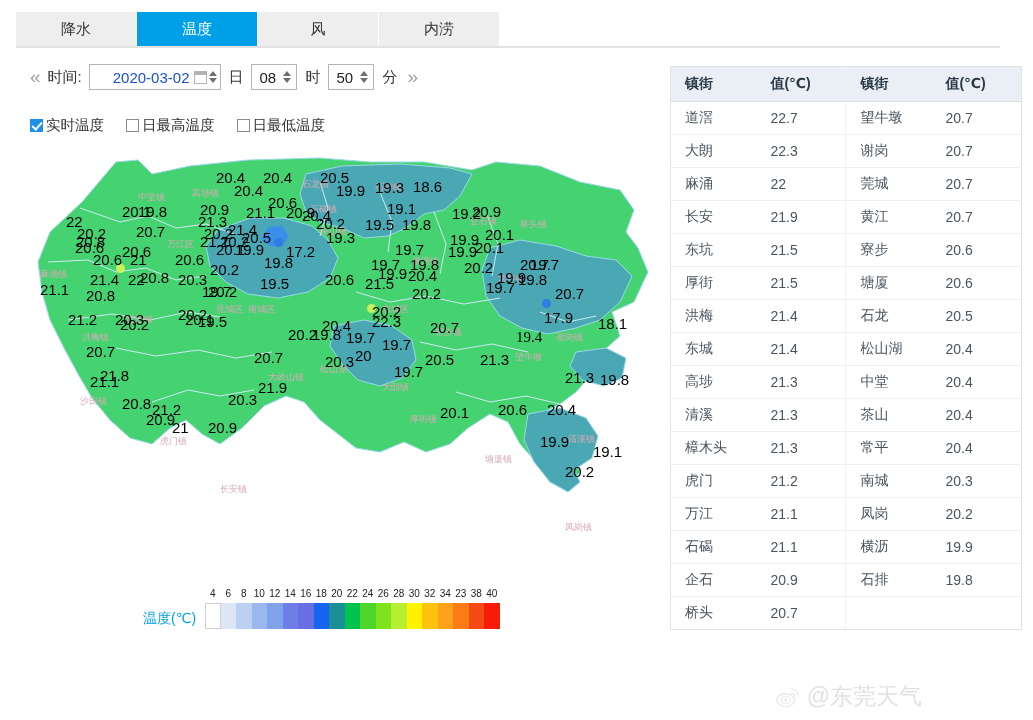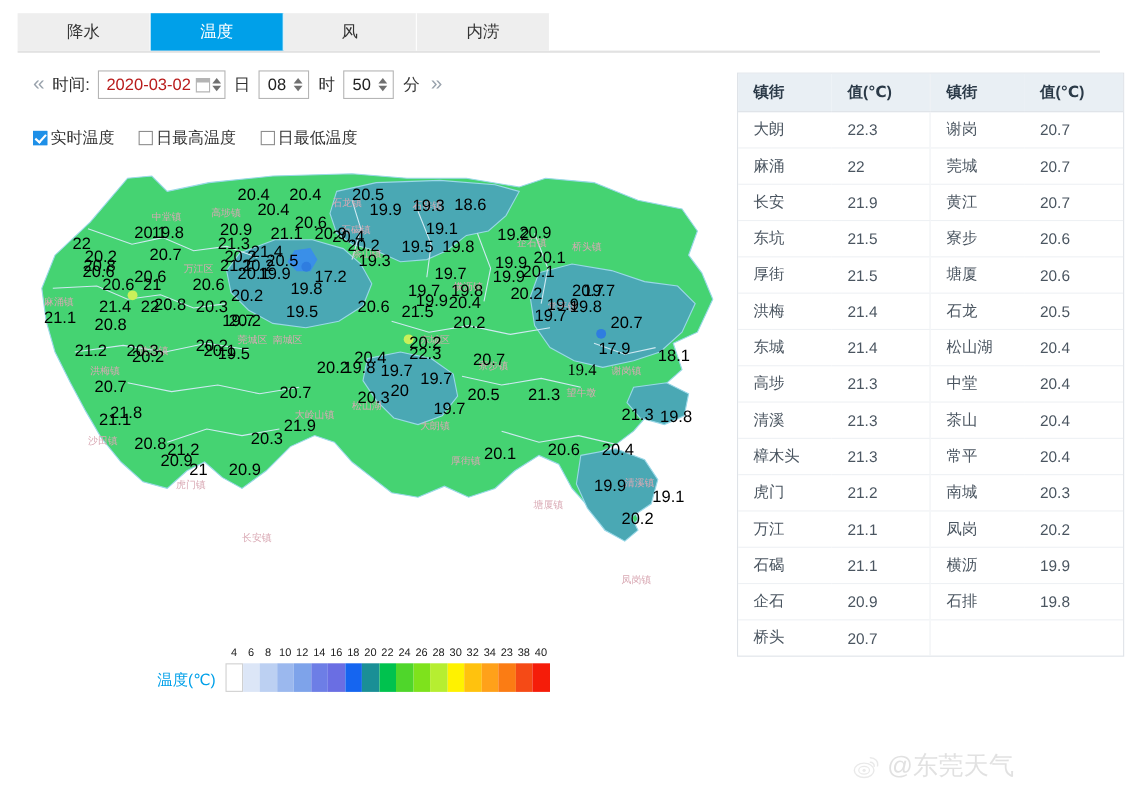--- a/index.html
+++ b/index.html
@@ -35,22 +35,22 @@
   #timerow {
     position: absolute; left: 24px; top: 62px;
     height: 30px; display: flex; align-items: center;
     font-size: 15px; color: #333;
   }
   .chev { color:#9aa3ad; font-size:19px; padding:0 6px; cursor:pointer; letter-spacing:-3px; }
   .lbl { color:#333; padding:0 4px; }
   .datebox {
     display:flex; align-items:center;
     border:1px solid #b5b5b5; background:#fff;
-    height:26px; padding:0 3px 0 7px; margin:17px 3px;
-    font-size:15px; color:#b91c1c;
+    height:26px; padding:0 3px 0 23px; margin:17px 3px;
+    font-size:15px; color:#1d4ed8;
   }
   .datebox .dtext { padding-right:5px; }
   .cal-icon { width:13px; height:13px; position:relative; margin-right:2px; opacity:.55; }
   .cal-icon:before{
     content:""; position:absolute; inset:0;
     border:1.5px solid #777; border-top:4px solid #777;
   }
   .numbox {
     display:flex; align-items:center;
     border:1px solid #b5b5b5; background:#fff;
@@ -453,20 +453,26 @@
       <thead>
         <tr>
           <th class="cw-name">镇街</th>
           <th class="cw-val">值(℃)</th>
           <th class="cw-name col-sep">镇街</th>
           <th class="cw-val">值(℃)</th>
         </tr>
       </thead>
       <tbody id="tbody">
           <tr>
+            <td class="cw-name">道滘</td>
+            <td class="cw-val">22.7</td>
+            <td class="col-sep cw-name">望牛墩</td>
+            <td class="cw-val">20.7</td>
+          </tr>
+          <tr>
             <td class="cw-name">大朗</td>
             <td class="cw-val">22.3</td>
             <td class="col-sep cw-name">谢岗</td>
             <td class="cw-val">20.7</td>
           </tr>
           <tr>
             <td class="cw-name">麻涌</td>
             <td class="cw-val">22</td>
             <td class="col-sep cw-name">莞城</td>
             <td class="cw-val">20.7</td>

